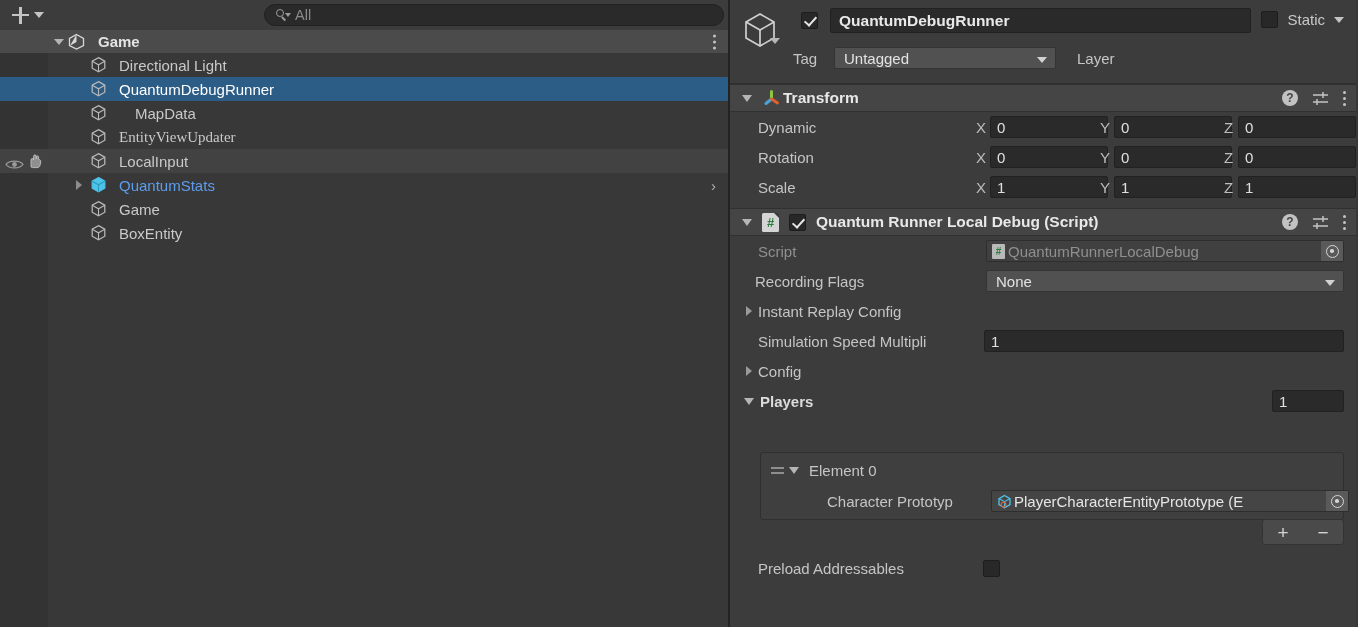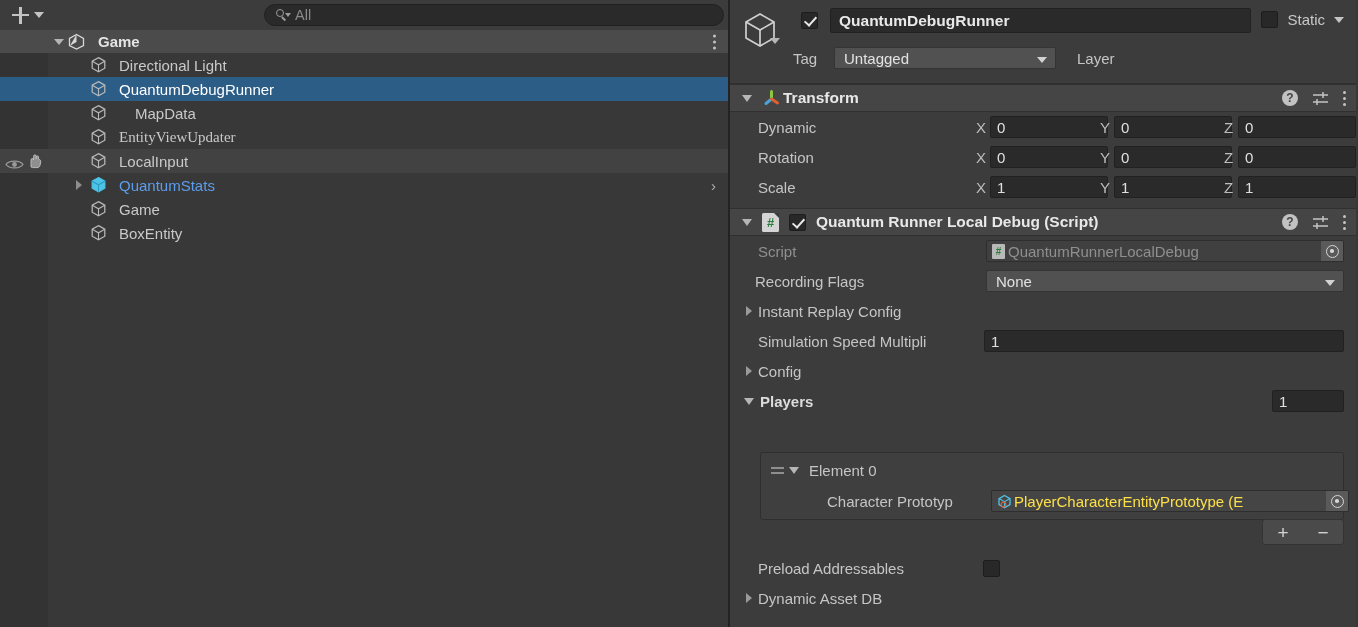--- a/index.html
+++ b/index.html
@@ -223,21 +223,21 @@
   .prop-label.bold { font-weight: bold; color: #dcdcdc; }
   .axis-l { color: #bdbdbd; font-size: 15px; width: 14px; }
   .num-field {
     background: #2a2a2a; border: 1px solid #212121; border-radius: 2px;
     height: 22px; display: flex; align-items: center;
     padding-left: 6px; color: #e0e0e0; font-size: 15px;
   }
   .obj-field {
     background: #454545; border: 1px solid #2e2e2e; border-radius: 2px;
     height: 22px; display: flex; align-items: center;
-    padding-left: 5px; color: #fde047; font-size: 15px;
+    padding-left: 5px; color: #e5e5e5; font-size: 15px;
     position: relative; overflow: hidden;
   }
   .obj-field.disabled { color: #8f8f8f; background: #404040; }
   .obj-sel {
     position: absolute; right: 0; top: 0; width: 22px; height: 100%;
     background: #5a5a5a;
     display: flex; align-items: center; justify-content: center;
   }
   .obj-sel::after {
     content: ""; width: 11px; height: 11px; border-radius: 50%;
@@ -618,19 +618,15 @@
     <div class="addrm">
       <span>+</span>
       <span>−</span>
     </div>
 
     <div class="prop-row" style="position:absolute;top:553px;width:100%;">
       <span class="prop-label" style="position:absolute;left:28px;">Preload Addressables</span>
       <span class="small-cb" style="position:absolute;left:253px;"></span>
     </div>
 
-    <div class="prop-row" style="position:absolute;top:583px;width:100%;">
-      <span class="fold-tri" style="position:absolute;left:16px;"></span>
-      <span class="prop-label" style="position:absolute;left:28px;">Dynamic Asset DB</span>
-    </div>
 
   </div>
 </div>
 
 </body></html>

